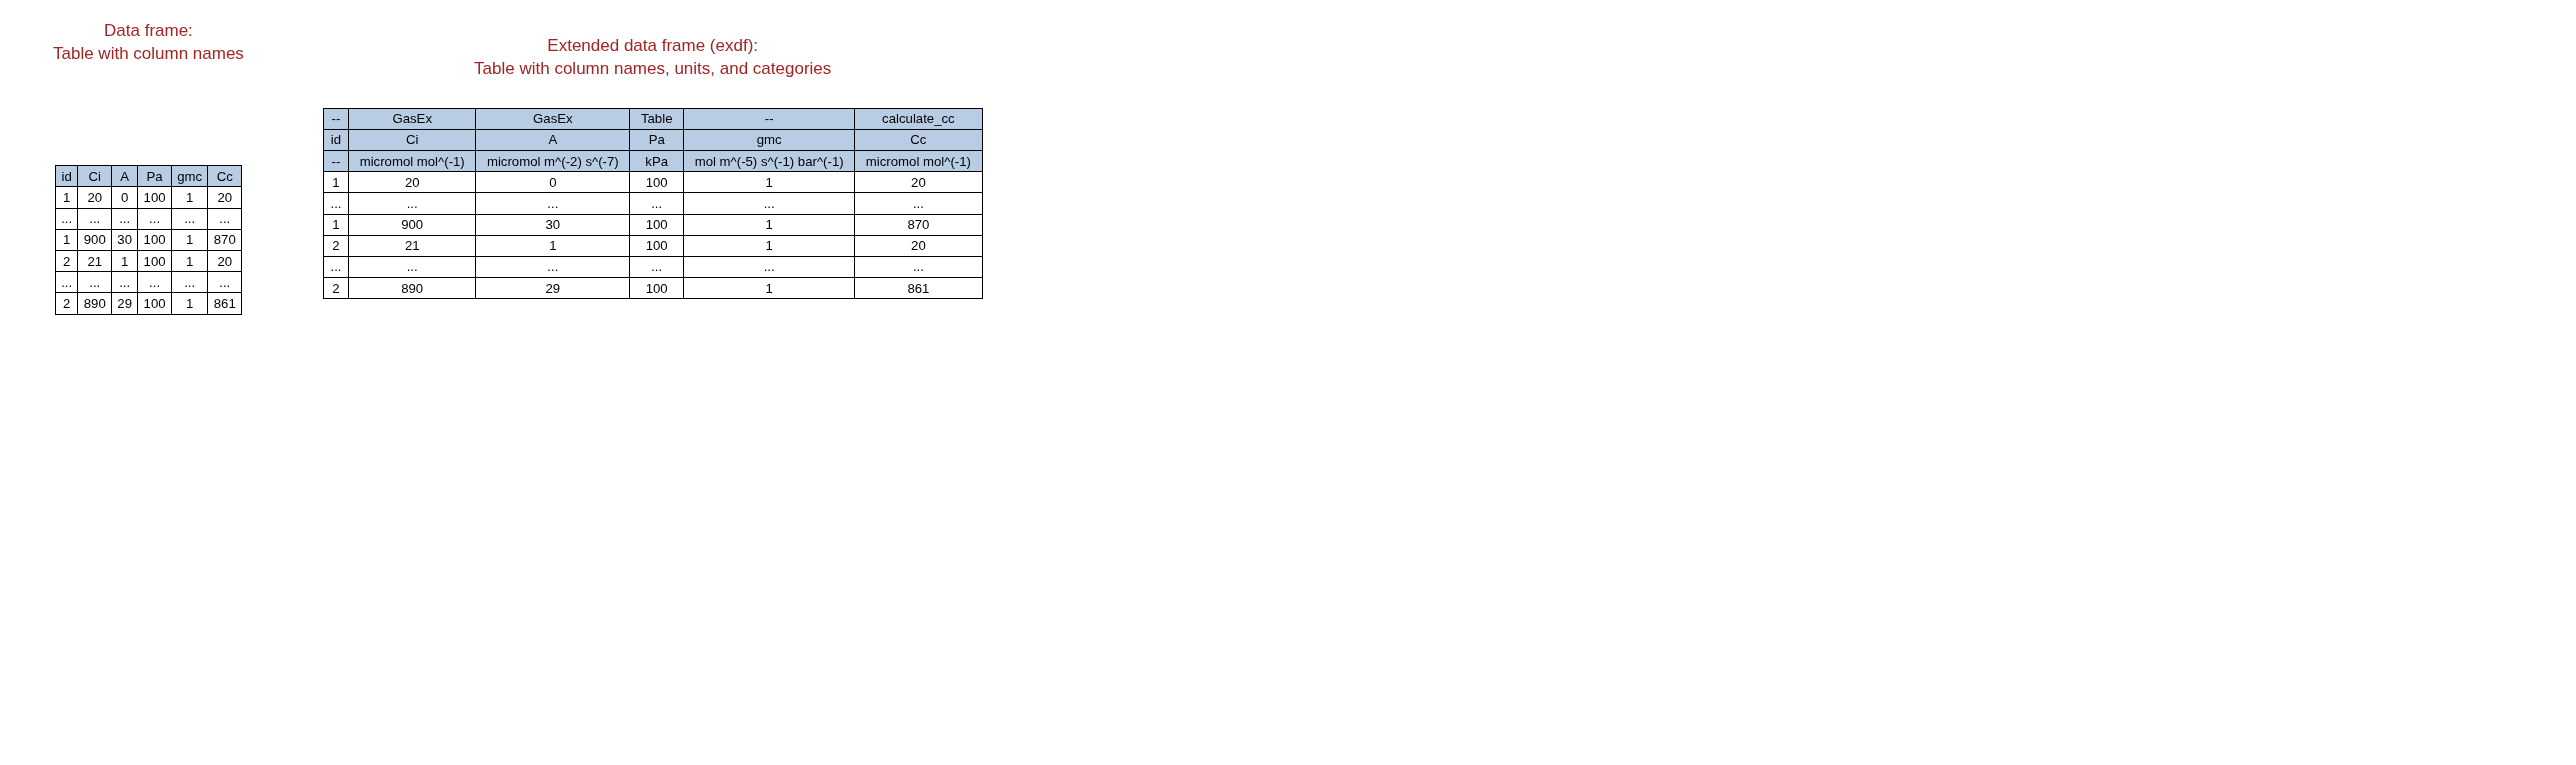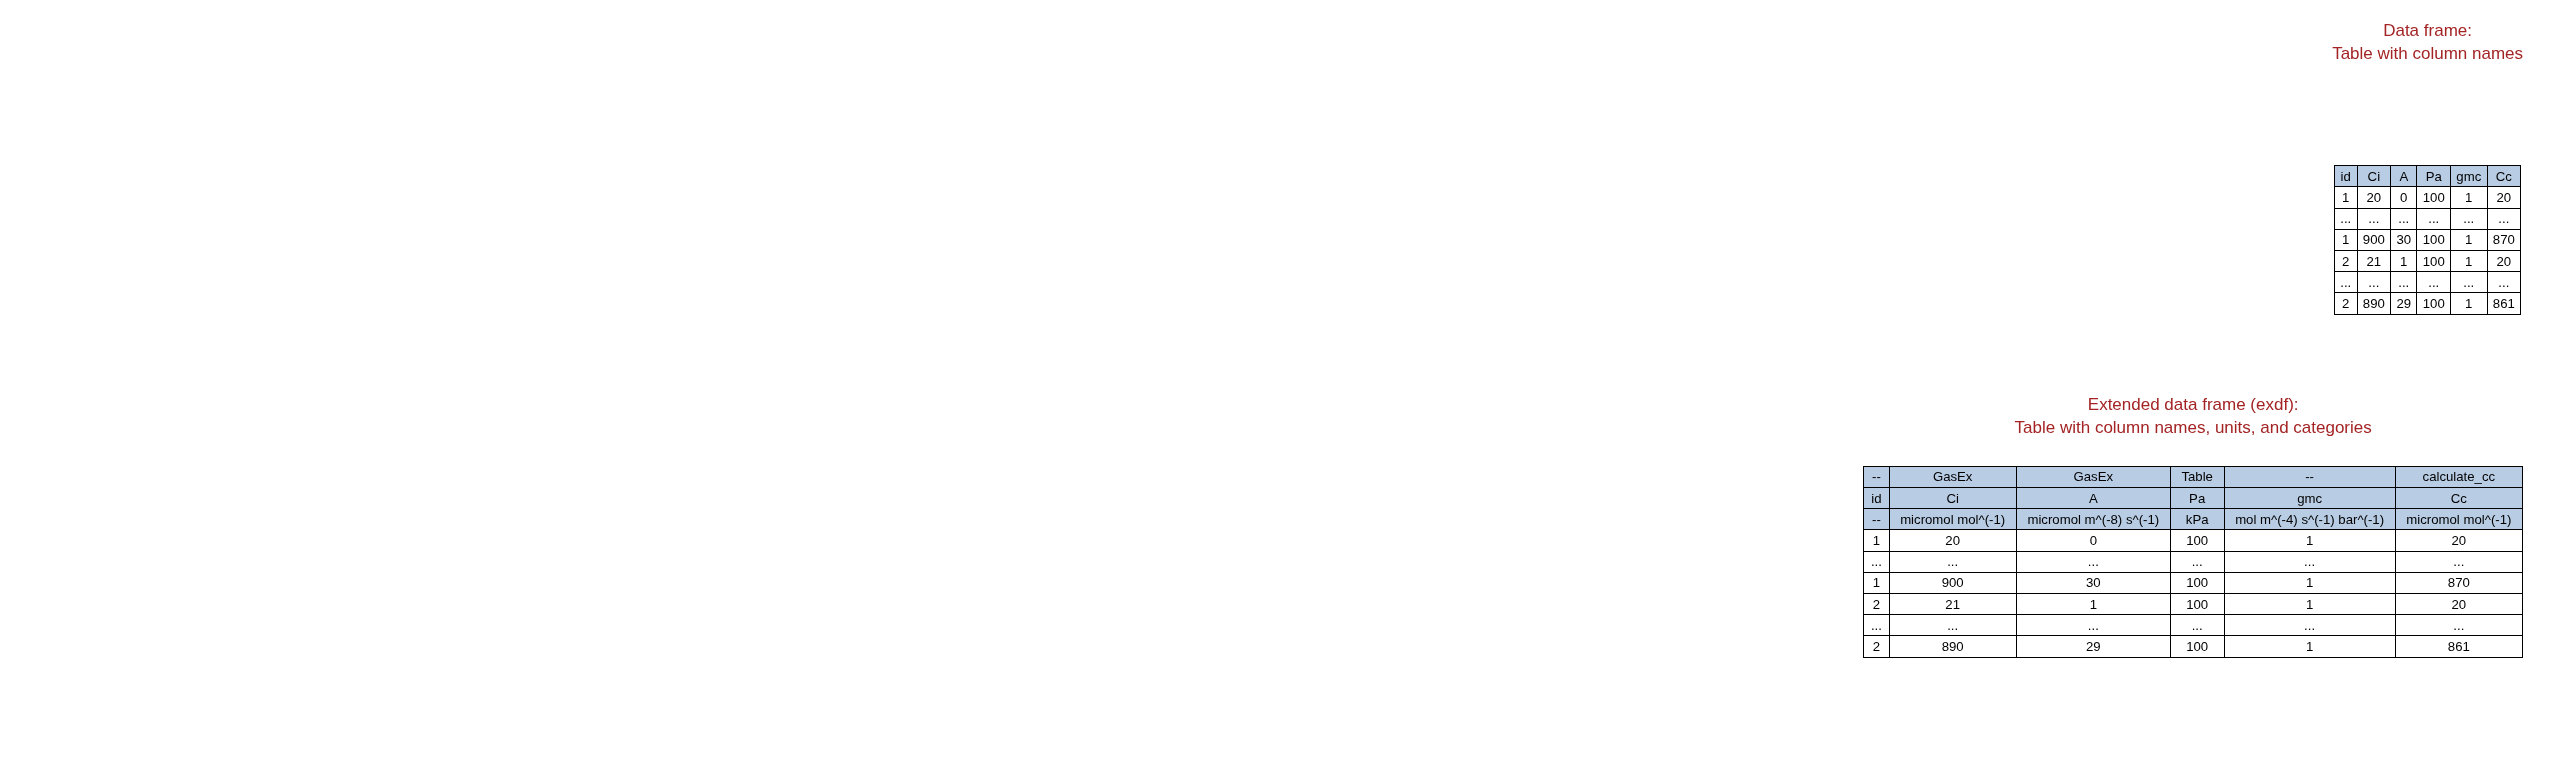--- a/index.html
+++ b/index.html
@@ -5,22 +5,22 @@
   * { box-sizing: border-box; }
   body {
     margin: 0;
     padding: 20px 53px;
     background: #ffffff;
     font-family: "Segoe UI", "Myriad Pro", Arial, sans-serif;
     color: #000;
   }
   .container {
     display: flex;
-    flex-direction: column;
-    align-items: flex-end;
+    flex-direction: row;
+    align-items: center;
     gap: 79px;
   }
   .panel {
     display: flex;
     flex-direction: column;
     align-items: center;
   }
   .title {
     color: #a42425;
     font-size: 17px;
@@ -150,23 +150,23 @@
           <th>id</th>
           <th>Ci</th>
           <th>A</th>
           <th>Pa</th>
           <th>gmc</th>
           <th>Cc</th>
         </tr>
         <tr>
           <th>--</th>
           <th>micromol mol^(-1)</th>
-          <th>micromol m^(-8) s^(-1)</th>
+          <th>micromol m^(-2) s^(-7)</th>
           <th>kPa</th>
-          <th>mol m^(-4) s^(-1) bar^(-1)</th>
+          <th>mol m^(-5) s^(-1) bar^(-1)</th>
           <th>micromol mol^(-1)</th>
         </tr>
       </thead>
       <tbody>
         <tr>
           <td>1</td>
           <td>20</td>
           <td>0</td>
           <td>100</td>
           <td>1</td>

